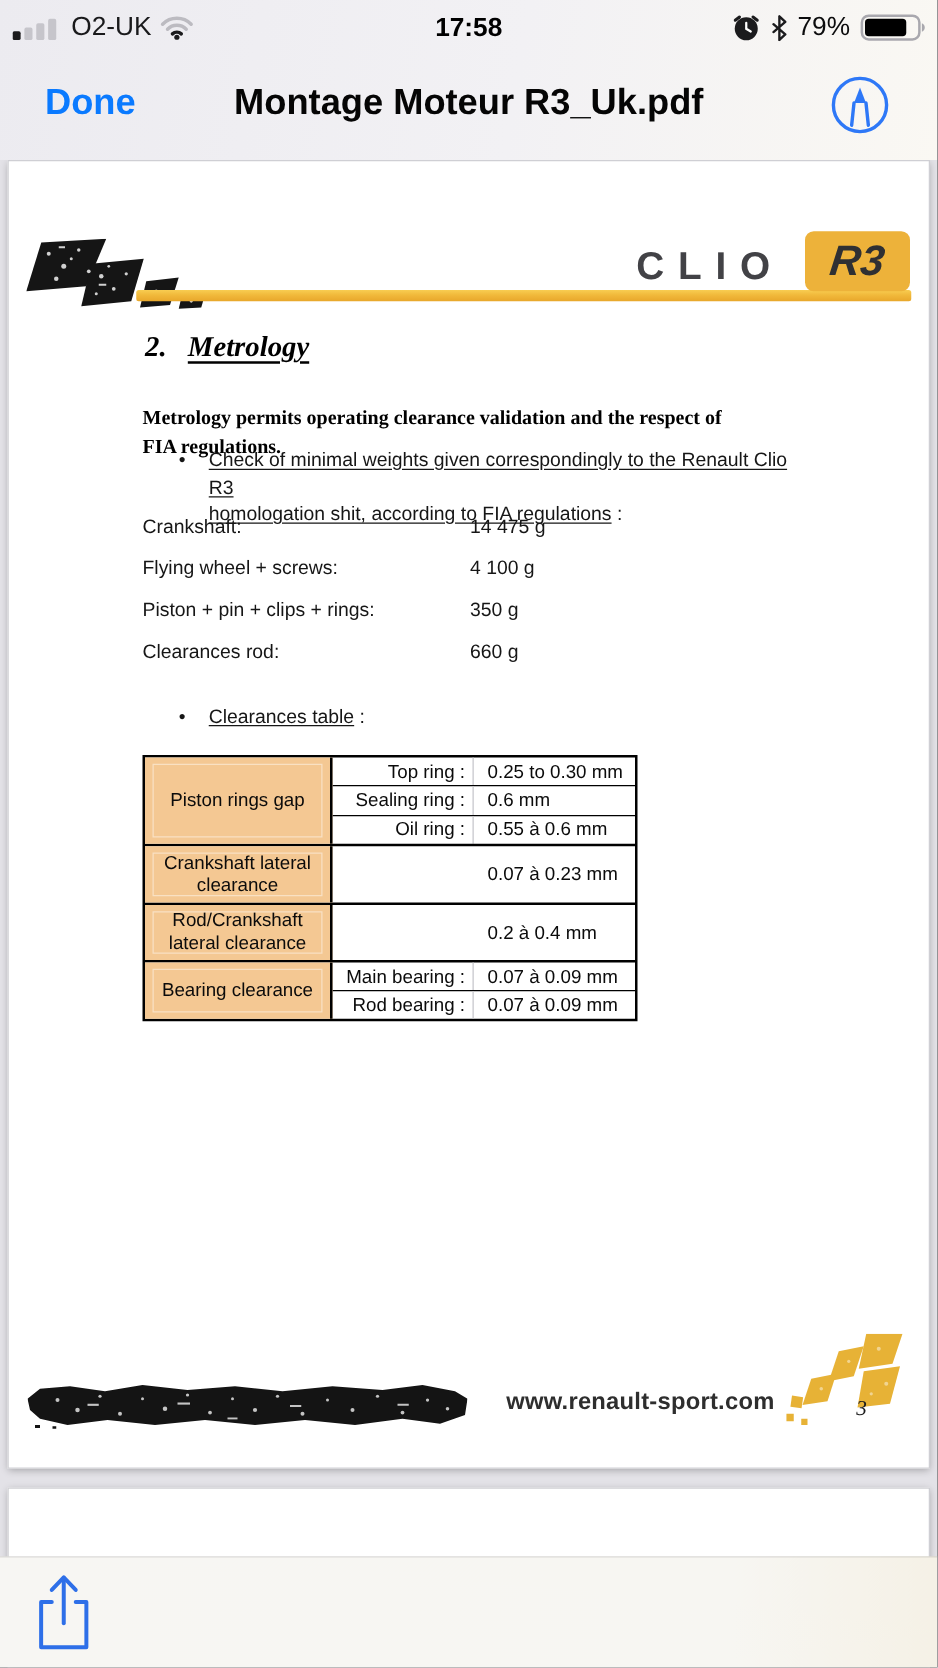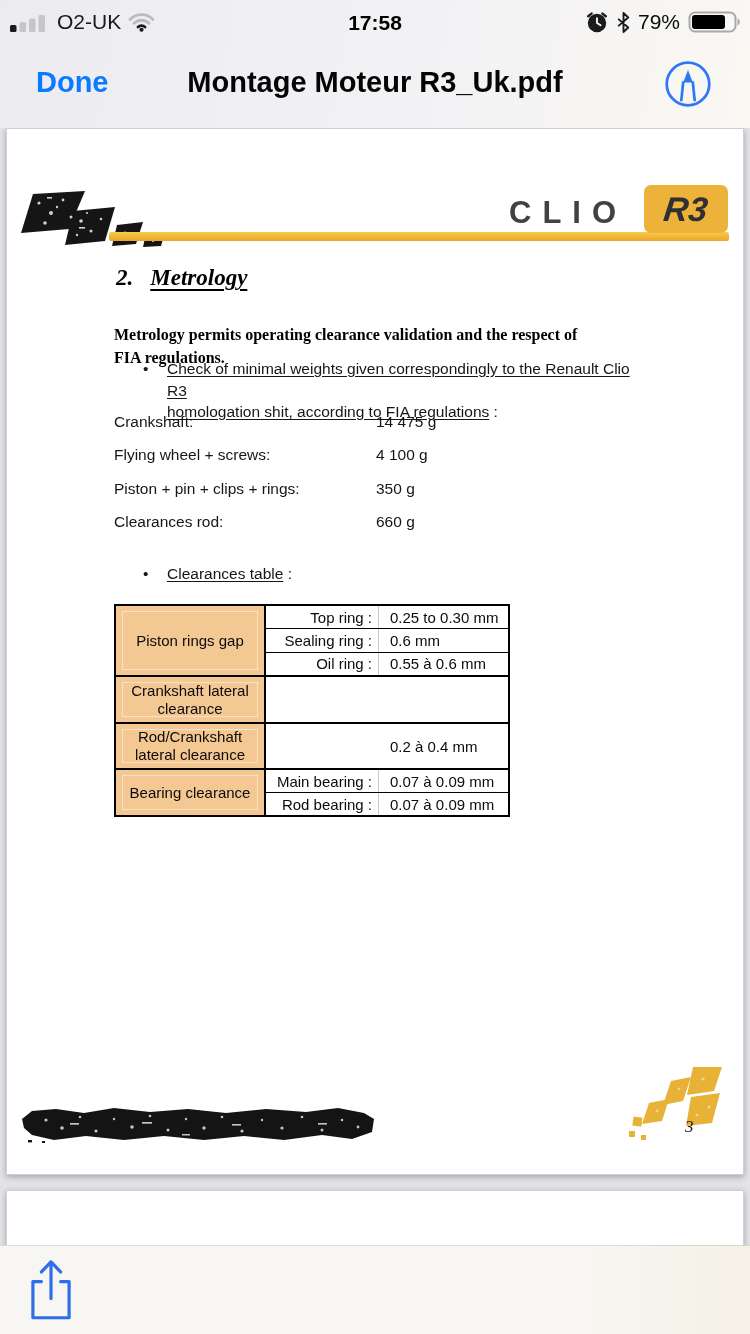--- a/index.html
+++ b/index.html
@@ -240,20 +240,21 @@
               <div class="elabel">Oil ring :</div>
               <div class="evalue">0.55 à 0.6 mm</div>
             </div>
           </div>
         </div>
         <div class="trow" style="height:47px">
           <div class="cat">Crankshaft lateral clearance</div>
           <div class="entries">
             <div class="entry full">
               <div class="elabel"></div>
+              <div class="evalue">0.07 à 0.23 mm</div>
             </div>
           </div>
         </div>
         <div class="trow" style="height:46px">
           <div class="cat">Rod/Crankshaft lateral clearance</div>
           <div class="entries">
             <div class="entry full">
               <div class="elabel"></div>
               <div class="evalue">0.2 à 0.4 mm</div>
             </div>
@@ -300,20 +301,21 @@
           <rect x="210" y="18" width="9" height="1.6"></rect>
             <rect x="296" y="17" width="9" height="1.6"></rect>
           <rect x="160" y="28" width="8" height="1.5"></rect>
         </g>
         <g fill="#141414">
           <rect x="6" y="34" width="4" height="2.4"></rect>
             <rect x="20" y="35" width="3" height="2"></rect>
         </g>
       </svg>
 
+      <div class="abs ftr-site">www.renault-sport.com</div>
 
       <svg class="abs" style="left:622px;top:938px" width="96" height="80" viewBox="0 0 96 80">
         <g fill="#e7b236">
           <polygon points="20,36 40,32 33,54 13,57"></polygon>
           <polygon points="42,14 62,10 54,34 34,38"></polygon>
           <polygon points="64,0 93,0 85,24 58,28"></polygon>
           <polygon points="62,30 91,26 83,56 57,59"></polygon>
           <rect x="4" y="50" width="9" height="9" transform="rotate(8 8 54)"></rect>
           <rect x="0" y="64" width="6" height="6"></rect>
           <rect x="12" y="68" width="5" height="5"></rect>

